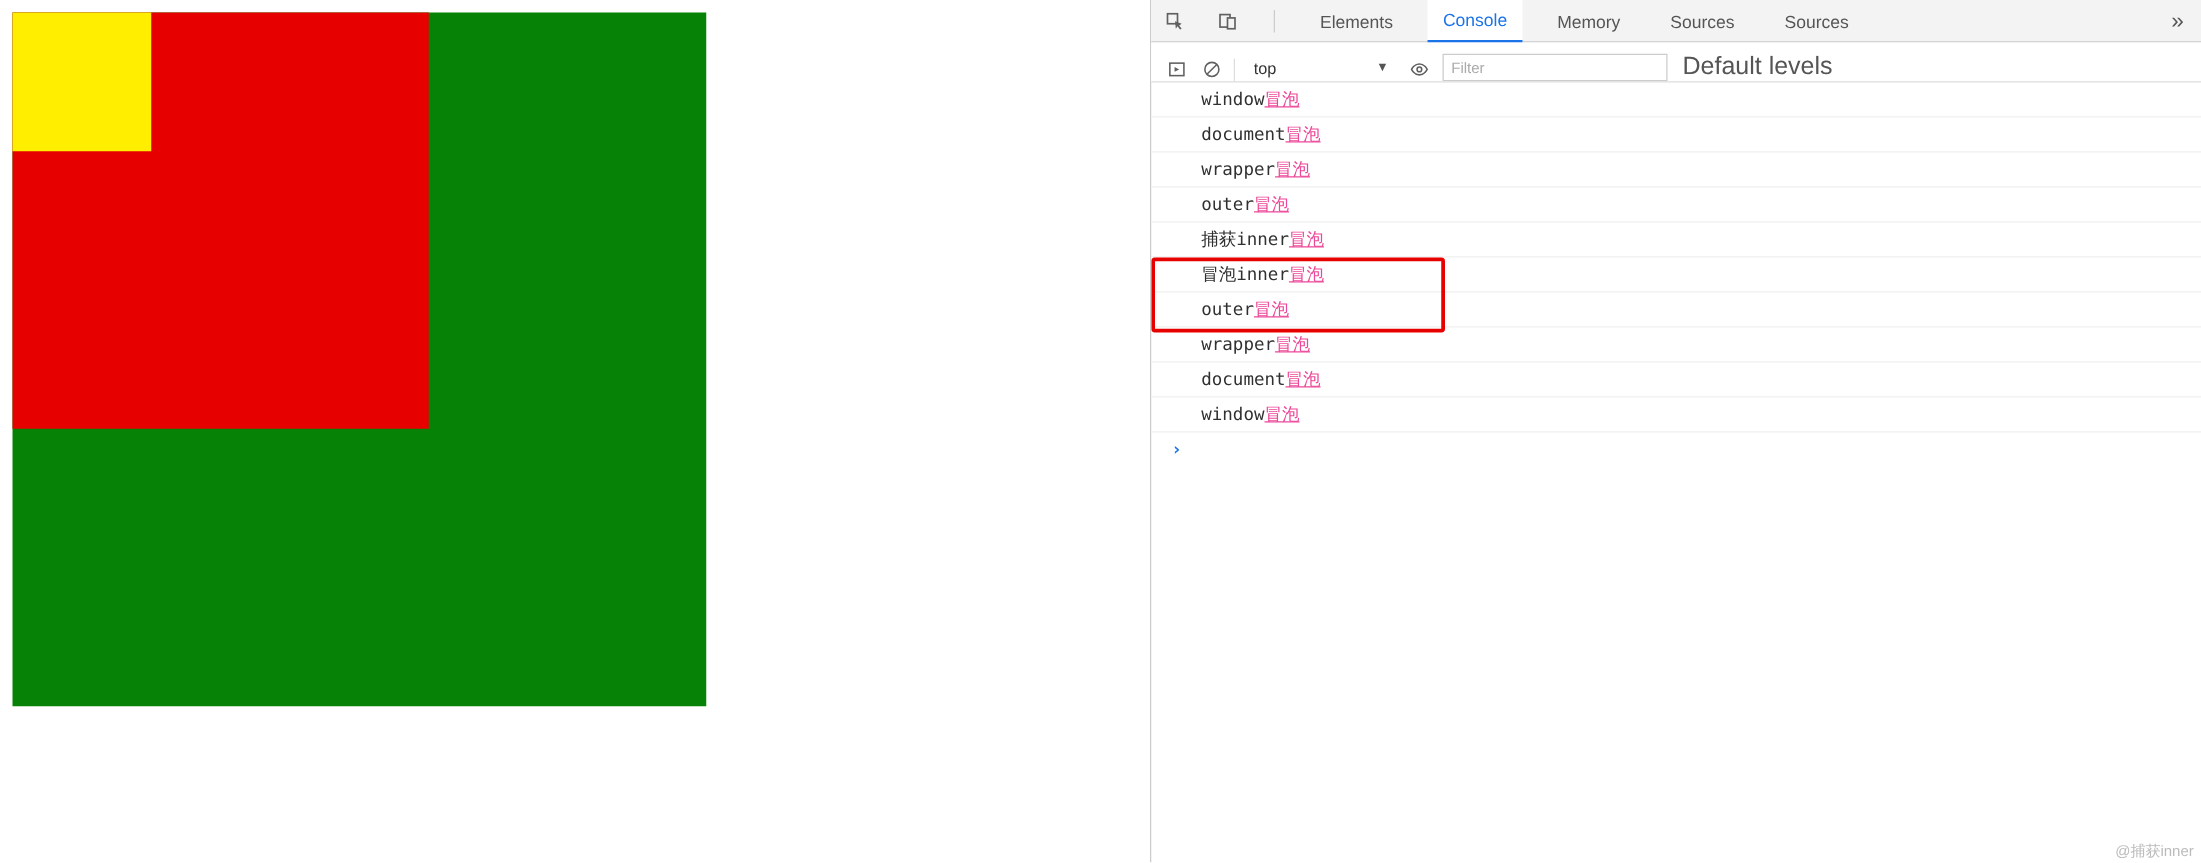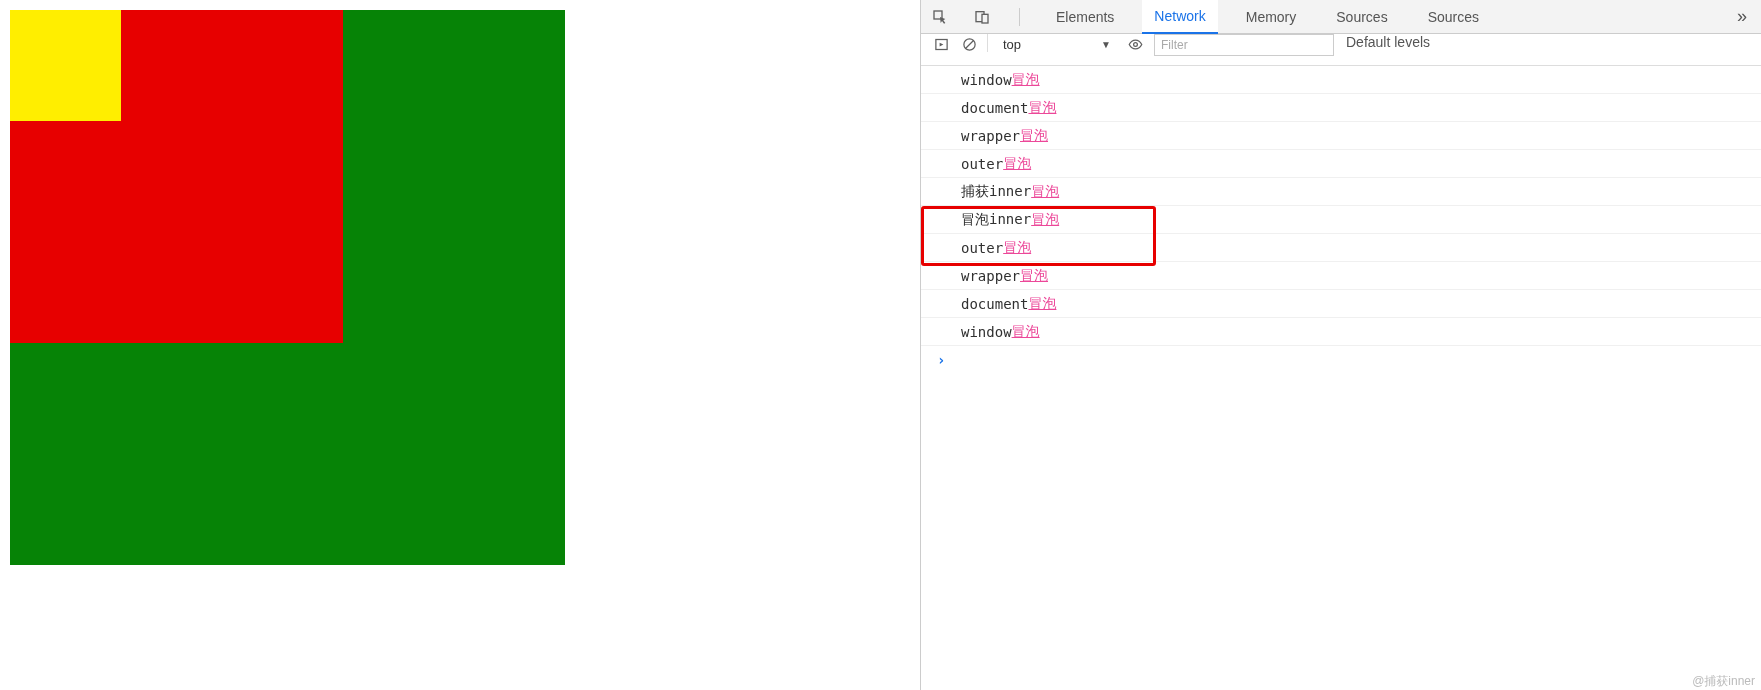--- a/index.html
+++ b/index.html
@@ -85,21 +85,21 @@
       background: #fff;
     }
     .more-tabs {
       margin-left: auto;
       padding: 0 8px;
       color: #555;
       font-size: 18px;
     }
     .console-toolbar {
       display: flex;
-      align-items: flex-start;
+      align-items: flex-end;
       height: 32px;
       border-bottom: 1px solid #ddd;
       gap: 8px;
       padding: 0 10px;
       background: #fff;
     }
     .tbicon {
       display: inline-flex;
       align-items: center;
       justify-content: center;
@@ -128,21 +128,21 @@
       border: 1px solid #ccc;
       padding: 0 6px;
       font-size: 12px;
       width: 180px;
       color: #000000;
       background: #fff;
     }
     .filter-input::placeholder { color: #aaa; }
     .levels {
       color: #555;
-      font-size: 14px;
+      font-size: 20px;
       margin-left: 4px;
       white-space: nowrap;
     }
     .console-messages {
       flex: 1;
       overflow: auto;
       font-family: Menlo, Consolas, monospace;
       font-size: 14px;
       position: relative;
     }
@@ -207,21 +207,21 @@
       </svg>
     </span>
     <span class="tabicon">
       <svg viewBox="0 0 24 24" fill="none" stroke="currentColor" stroke-width="2">
         <rect x="3" y="4" width="12" height="15"></rect>
         <rect x="12" y="8" width="9" height="13" fill="#f3f3f3"></rect>
       </svg>
     </span>
     <span class="tab-sep"></span>
     <span class="tab">Elements</span>
-    <span class="tab active">Network</span>
+    <span class="tab active">Console</span>
     <span class="tab">Memory</span>
     <span class="tab">Sources</span>
     <span class="tab">Sources</span>
     <span class="more-tabs">»</span>
   </div>
 
   <div class="console-toolbar">
     <span class="tbicon">
       <svg viewBox="0 0 24 24" fill="none" stroke="currentColor" stroke-width="2">
         <rect x="3" y="4" width="18" height="16"></rect>

